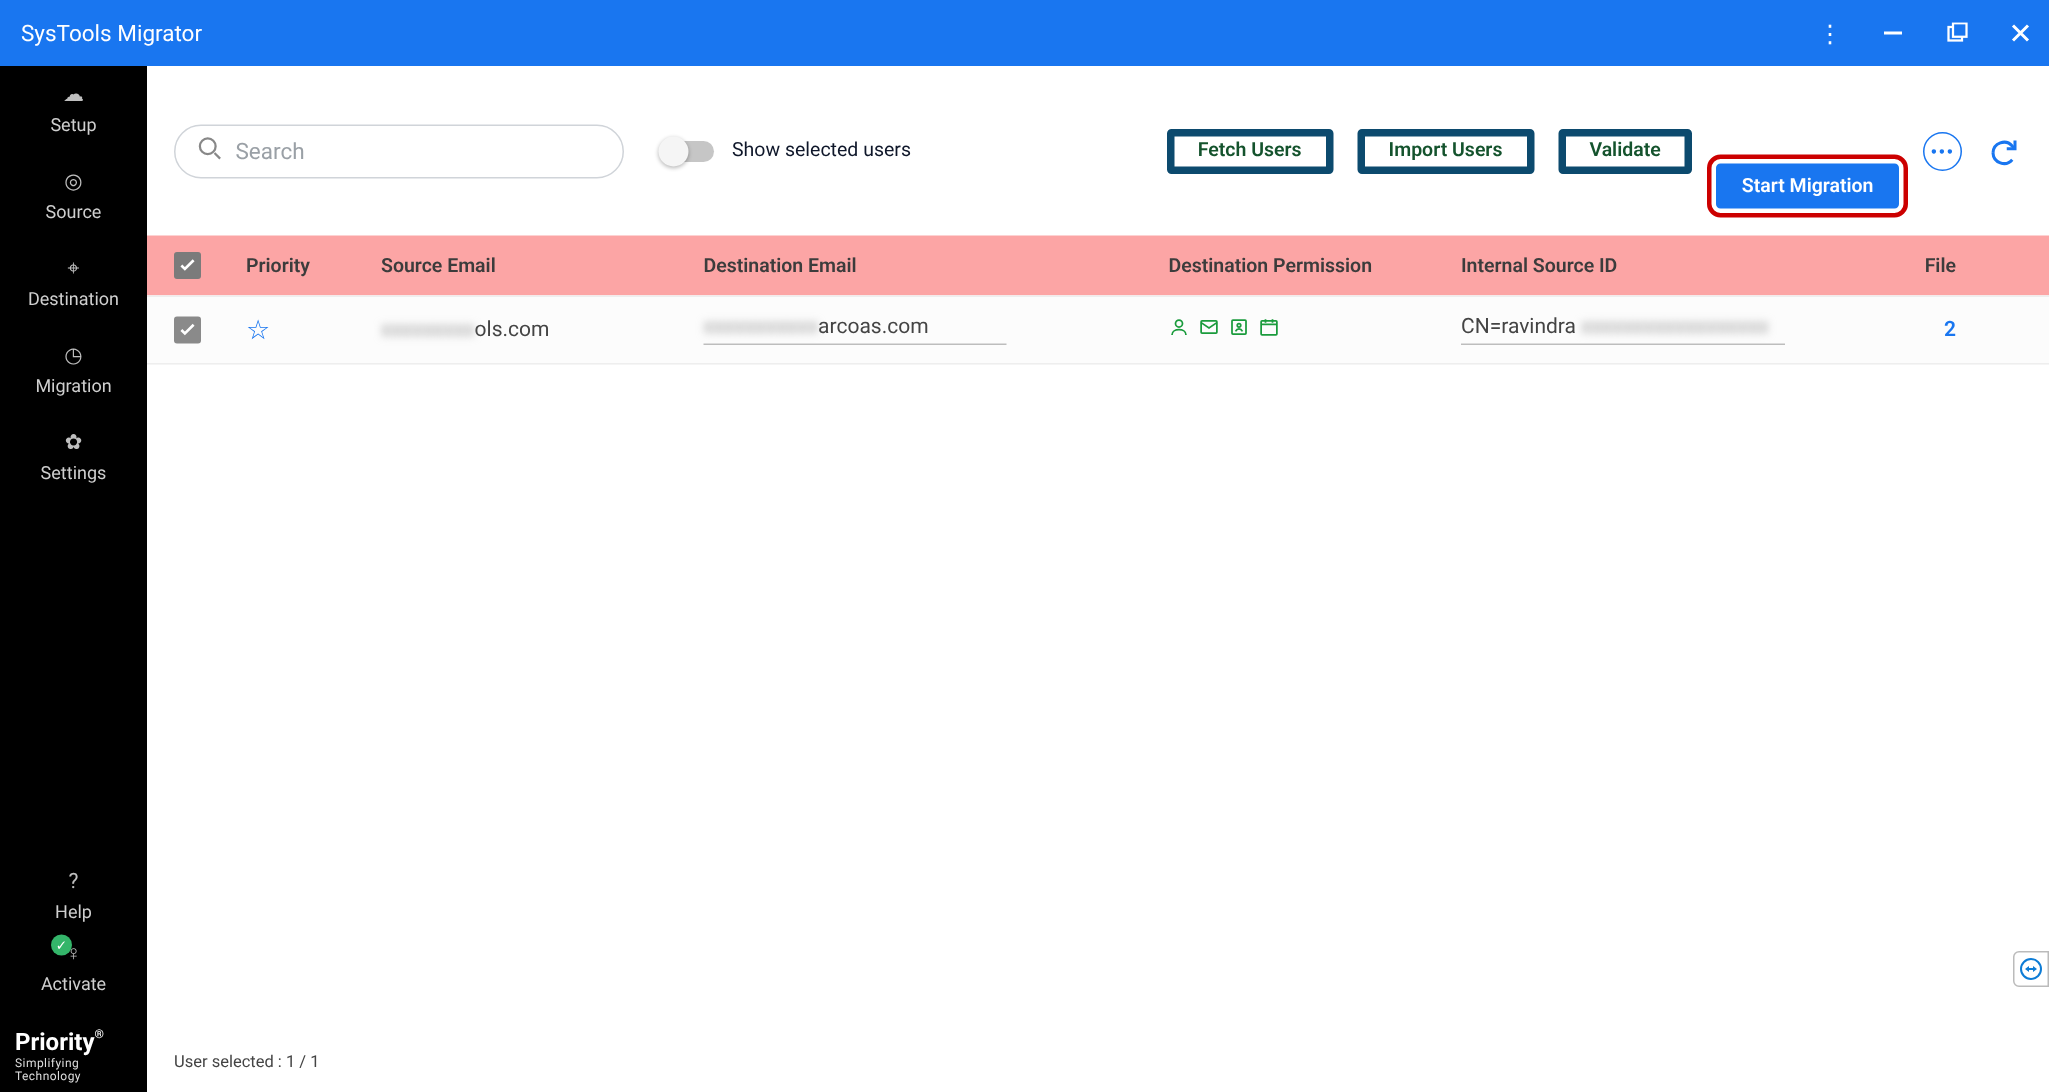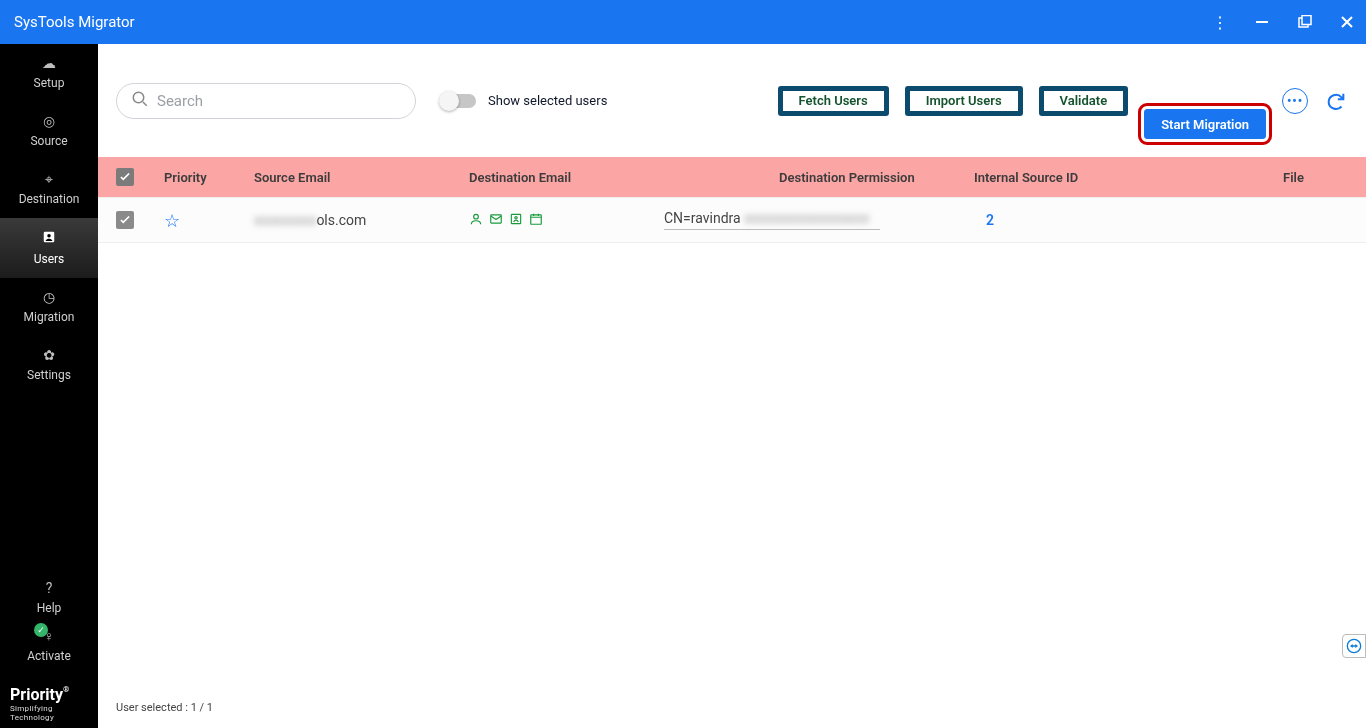--- a/index.html
+++ b/index.html
@@ -89,28 +89,20 @@
         <span>Setup</span>
       </div>
       <div class="sidebar-item">
         <span class="ico">◎</span>
         <span>Source</span>
       </div>
       <div class="sidebar-item">
         <span class="ico">⌖</span>
         <span>Destination</span>
       </div>
-      <div class="sidebar-item active">
-        <span class="ico"><svg width="14" height="14" viewBox="0 0 24 24" fill="#fff">
-              <rect x="3" y="3" width="18" height="18" rx="2" fill="#fff"></rect>
-              <circle cx="12" cy="10" r="3" fill="#000"></circle>
-              <path d="M6 19c1-3 4-4 6-4s5 1 6 4" fill="#000"></path>
-            </svg></span>
-        <span>Users</span>
-      </div>
       <div class="sidebar-item">
         <span class="ico">◷</span>
         <span>Migration</span>
       </div>
       <div class="sidebar-item">
         <span class="ico">✿</span>
         <span>Settings</span>
       </div>
     </div>
     <div>
@@ -183,20 +175,25 @@
               <path d="M5 12l4 4 10-10" stroke="#fff" stroke-width="3" fill="none"></path>
             </svg>
           </div>
         </div>
       <div class="col-pri">
           <span class="star">☆</span>
         </div>
       <div class="col-src">
         <span class="blurred">xxxxxxxxx</span><span>ols.com</span>
       </div>
+      <div class="col-dst">
+        <span class="underline-field">
+          <span class="blurred">xxxxxxxxxxx</span><span>arcoas.com</span>&nbsp;&nbsp;&nbsp;&nbsp;&nbsp;&nbsp;&nbsp;&nbsp;&nbsp;&nbsp;&nbsp;&nbsp;&nbsp;&nbsp;&nbsp;
+        </span>
+      </div>
       <div class="col-perm">
         <div class="perm-icons">
           <span><svg width="14" height="14" viewBox="0 0 24 24" fill="none" stroke="#1a9b3c" stroke-width="2">
                 <circle cx="12" cy="8" r="4"></circle>
                 <path d="M4 21c0-4 4-6 8-6s8 2 8 6"></path>
               </svg></span>
           <span><svg width="14" height="14" viewBox="0 0 24 24" fill="none" stroke="#1a9b3c" stroke-width="2">
                 <rect x="3" y="5" width="18" height="14" rx="1"></rect>
                 <path d="M3 7l9 6 9-6"></path>
               </svg></span>

